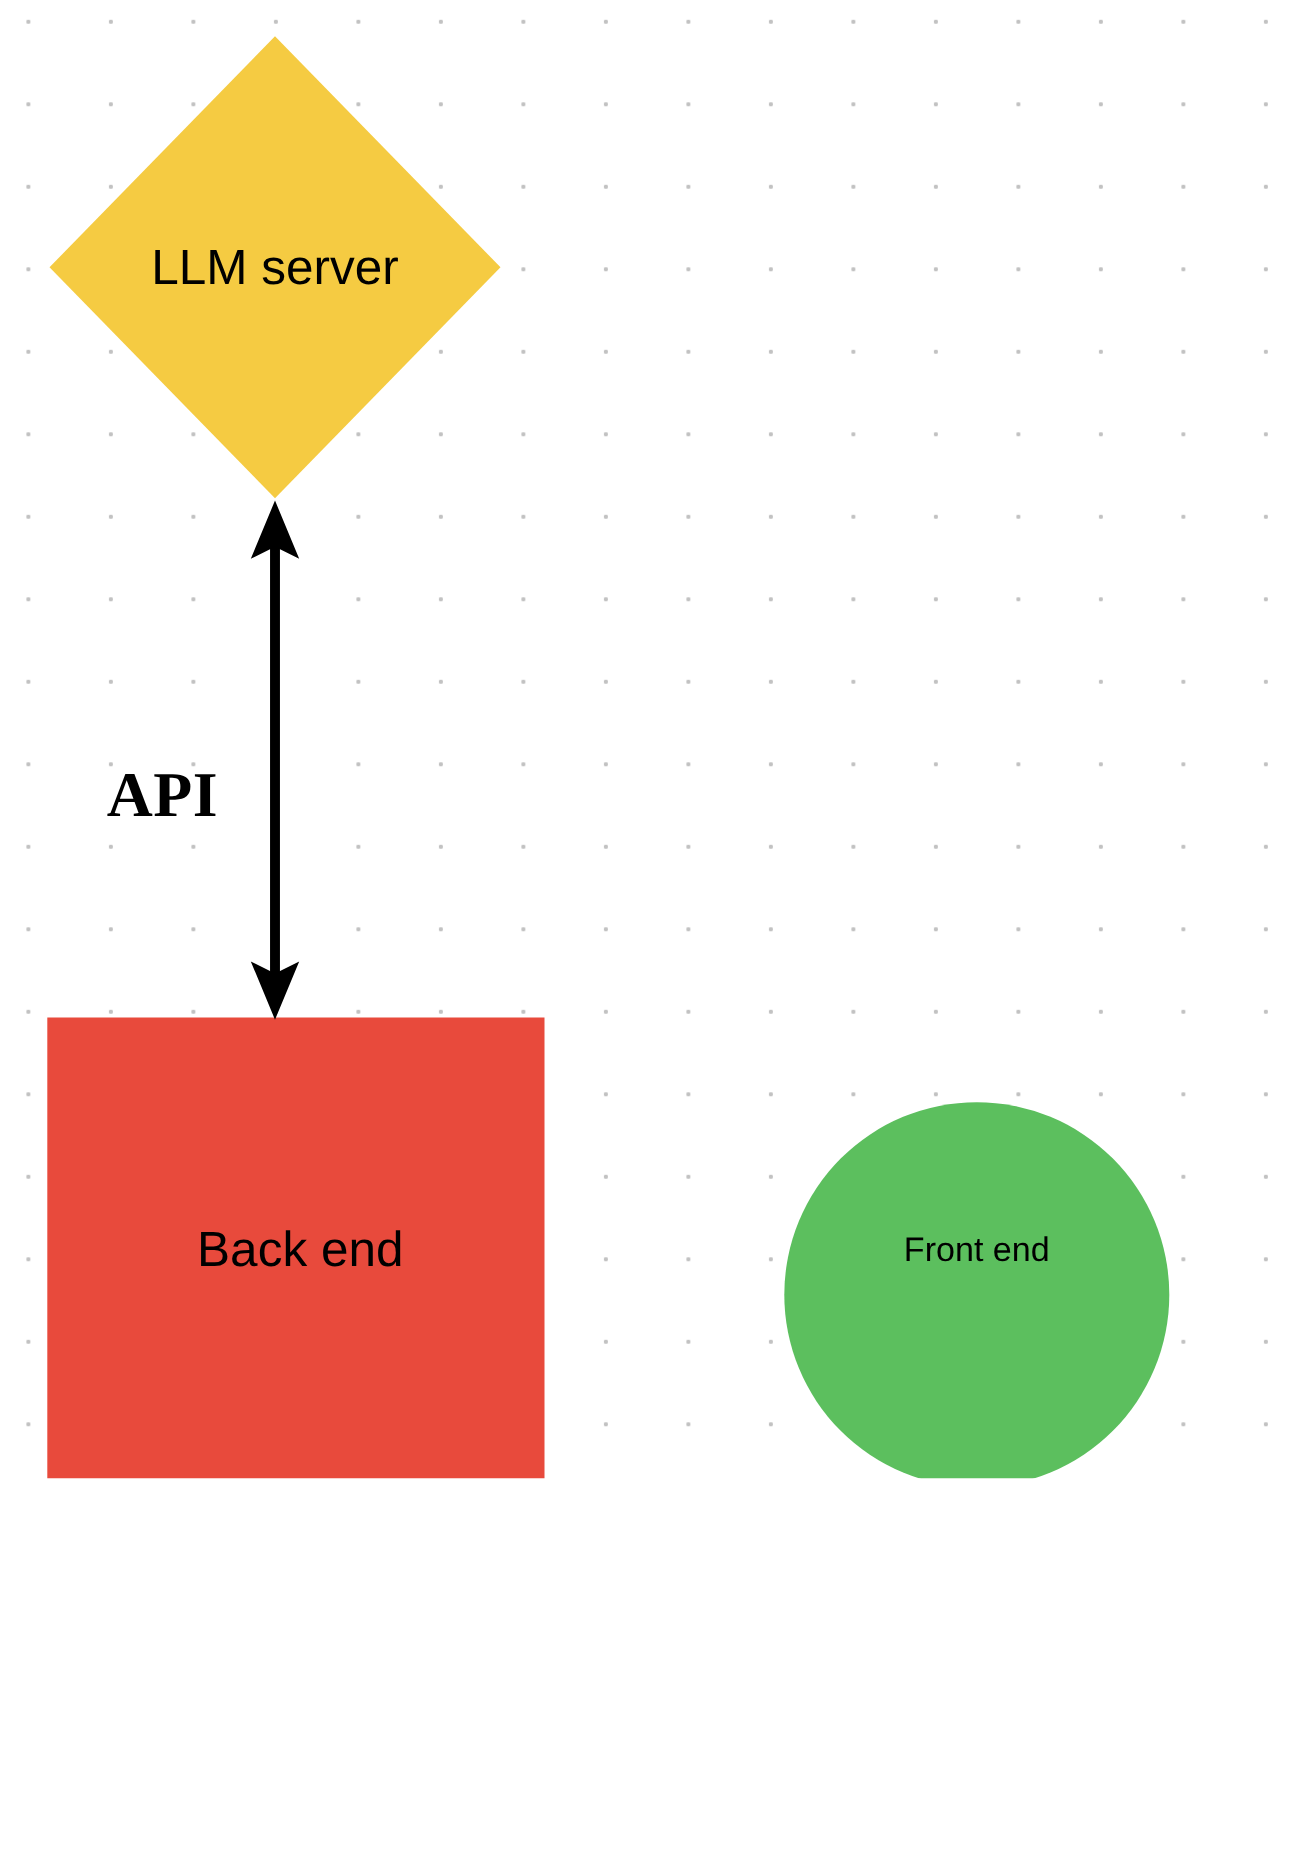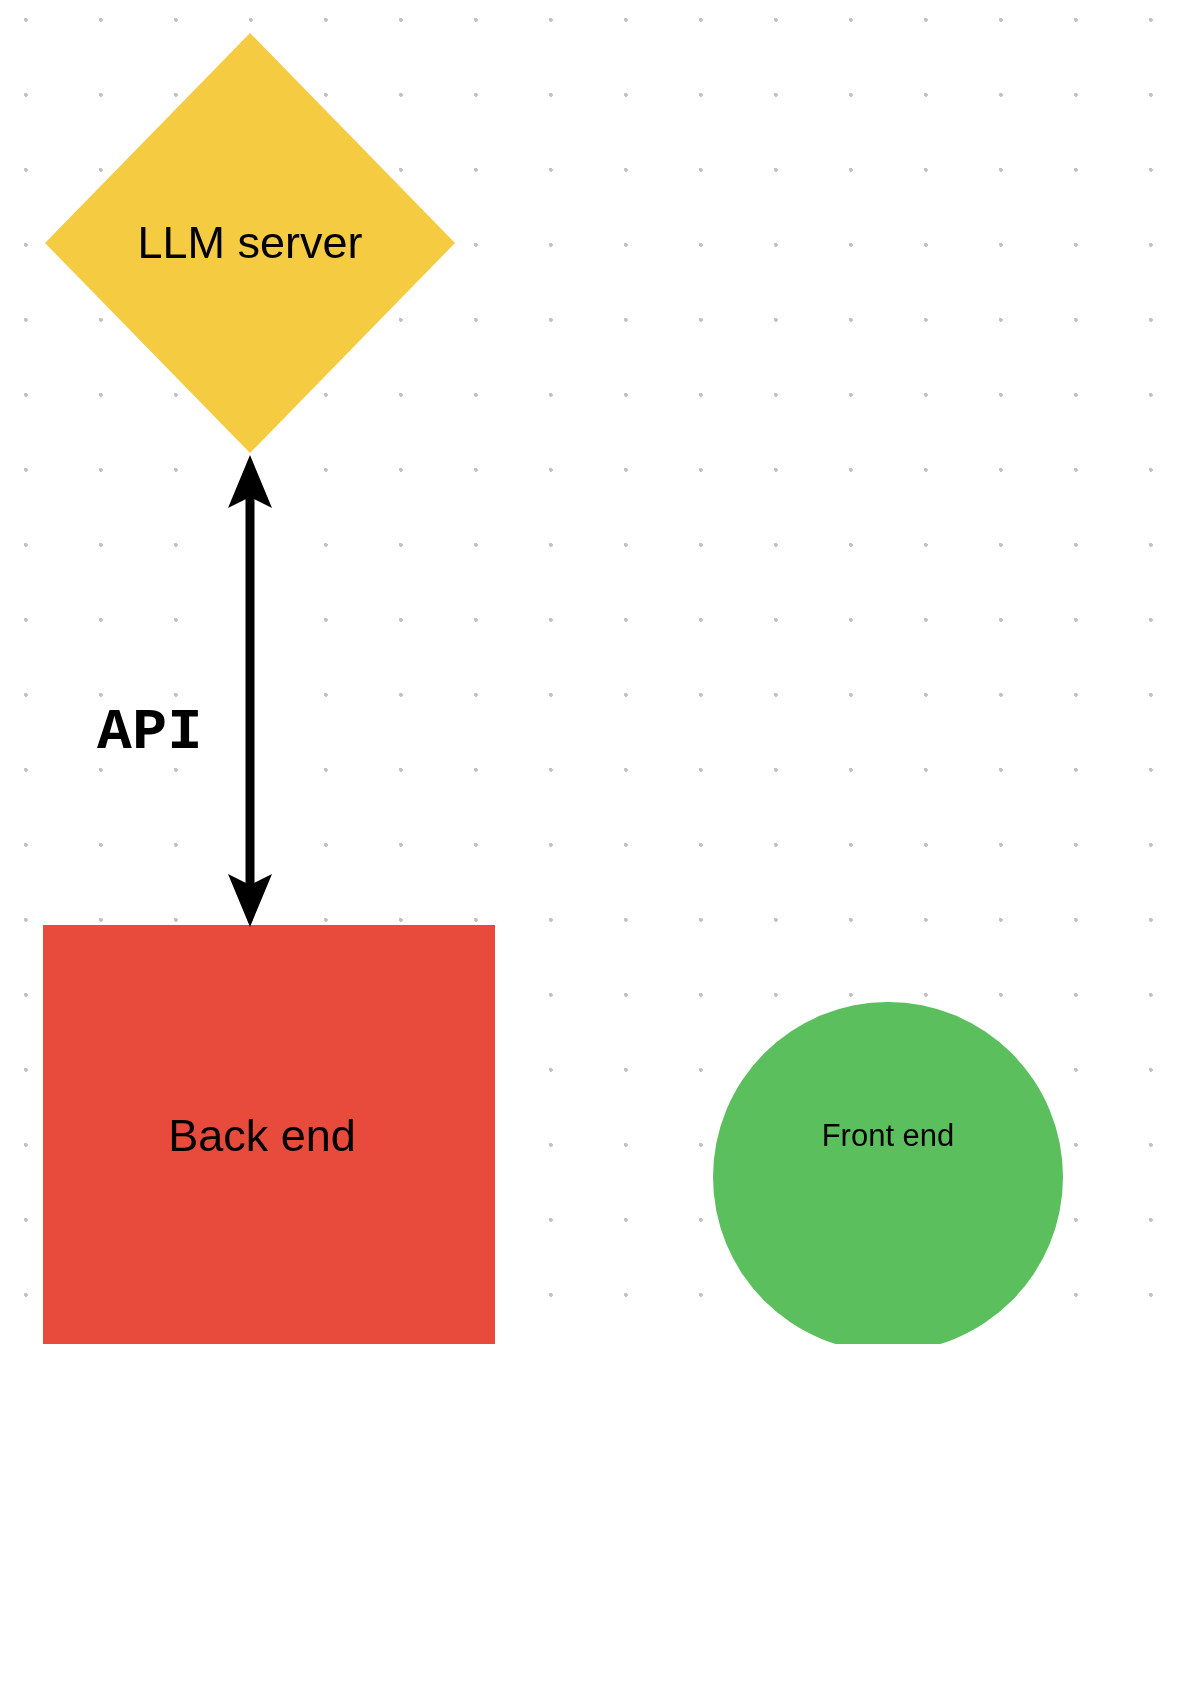--- a/index.html
+++ b/index.html
@@ -29,36 +29,35 @@
     color: #000000;
     font-family: "Liberation Sans", sans-serif;
     font-weight: 400;
     white-space: nowrap;
     text-align: center;
     pointer-events: none;
   }
   .edge-label {
     position: absolute;
     color: #000000;
-    font-family: Liberation Mono, monospace;
+    font-family: Liberation Serif, serif;
     font-weight: 700;
     white-space: nowrap;
-    margin-top: 10px;
   }
   
   #label-llm {
     left: 45px;
     top: 215px;
     width: 410px;
     font-size: 45px;
     line-height: 56px;
   }
   
   #label-backend {
-    left: 36px;
+    left: 47px;
     top: 1108px;
     width: 452px;
     font-size: 45px;
     line-height: 56px;
   }
   
   #label-frontend {
     left: 713px;
     top: 1108px;
     width: 350px;

